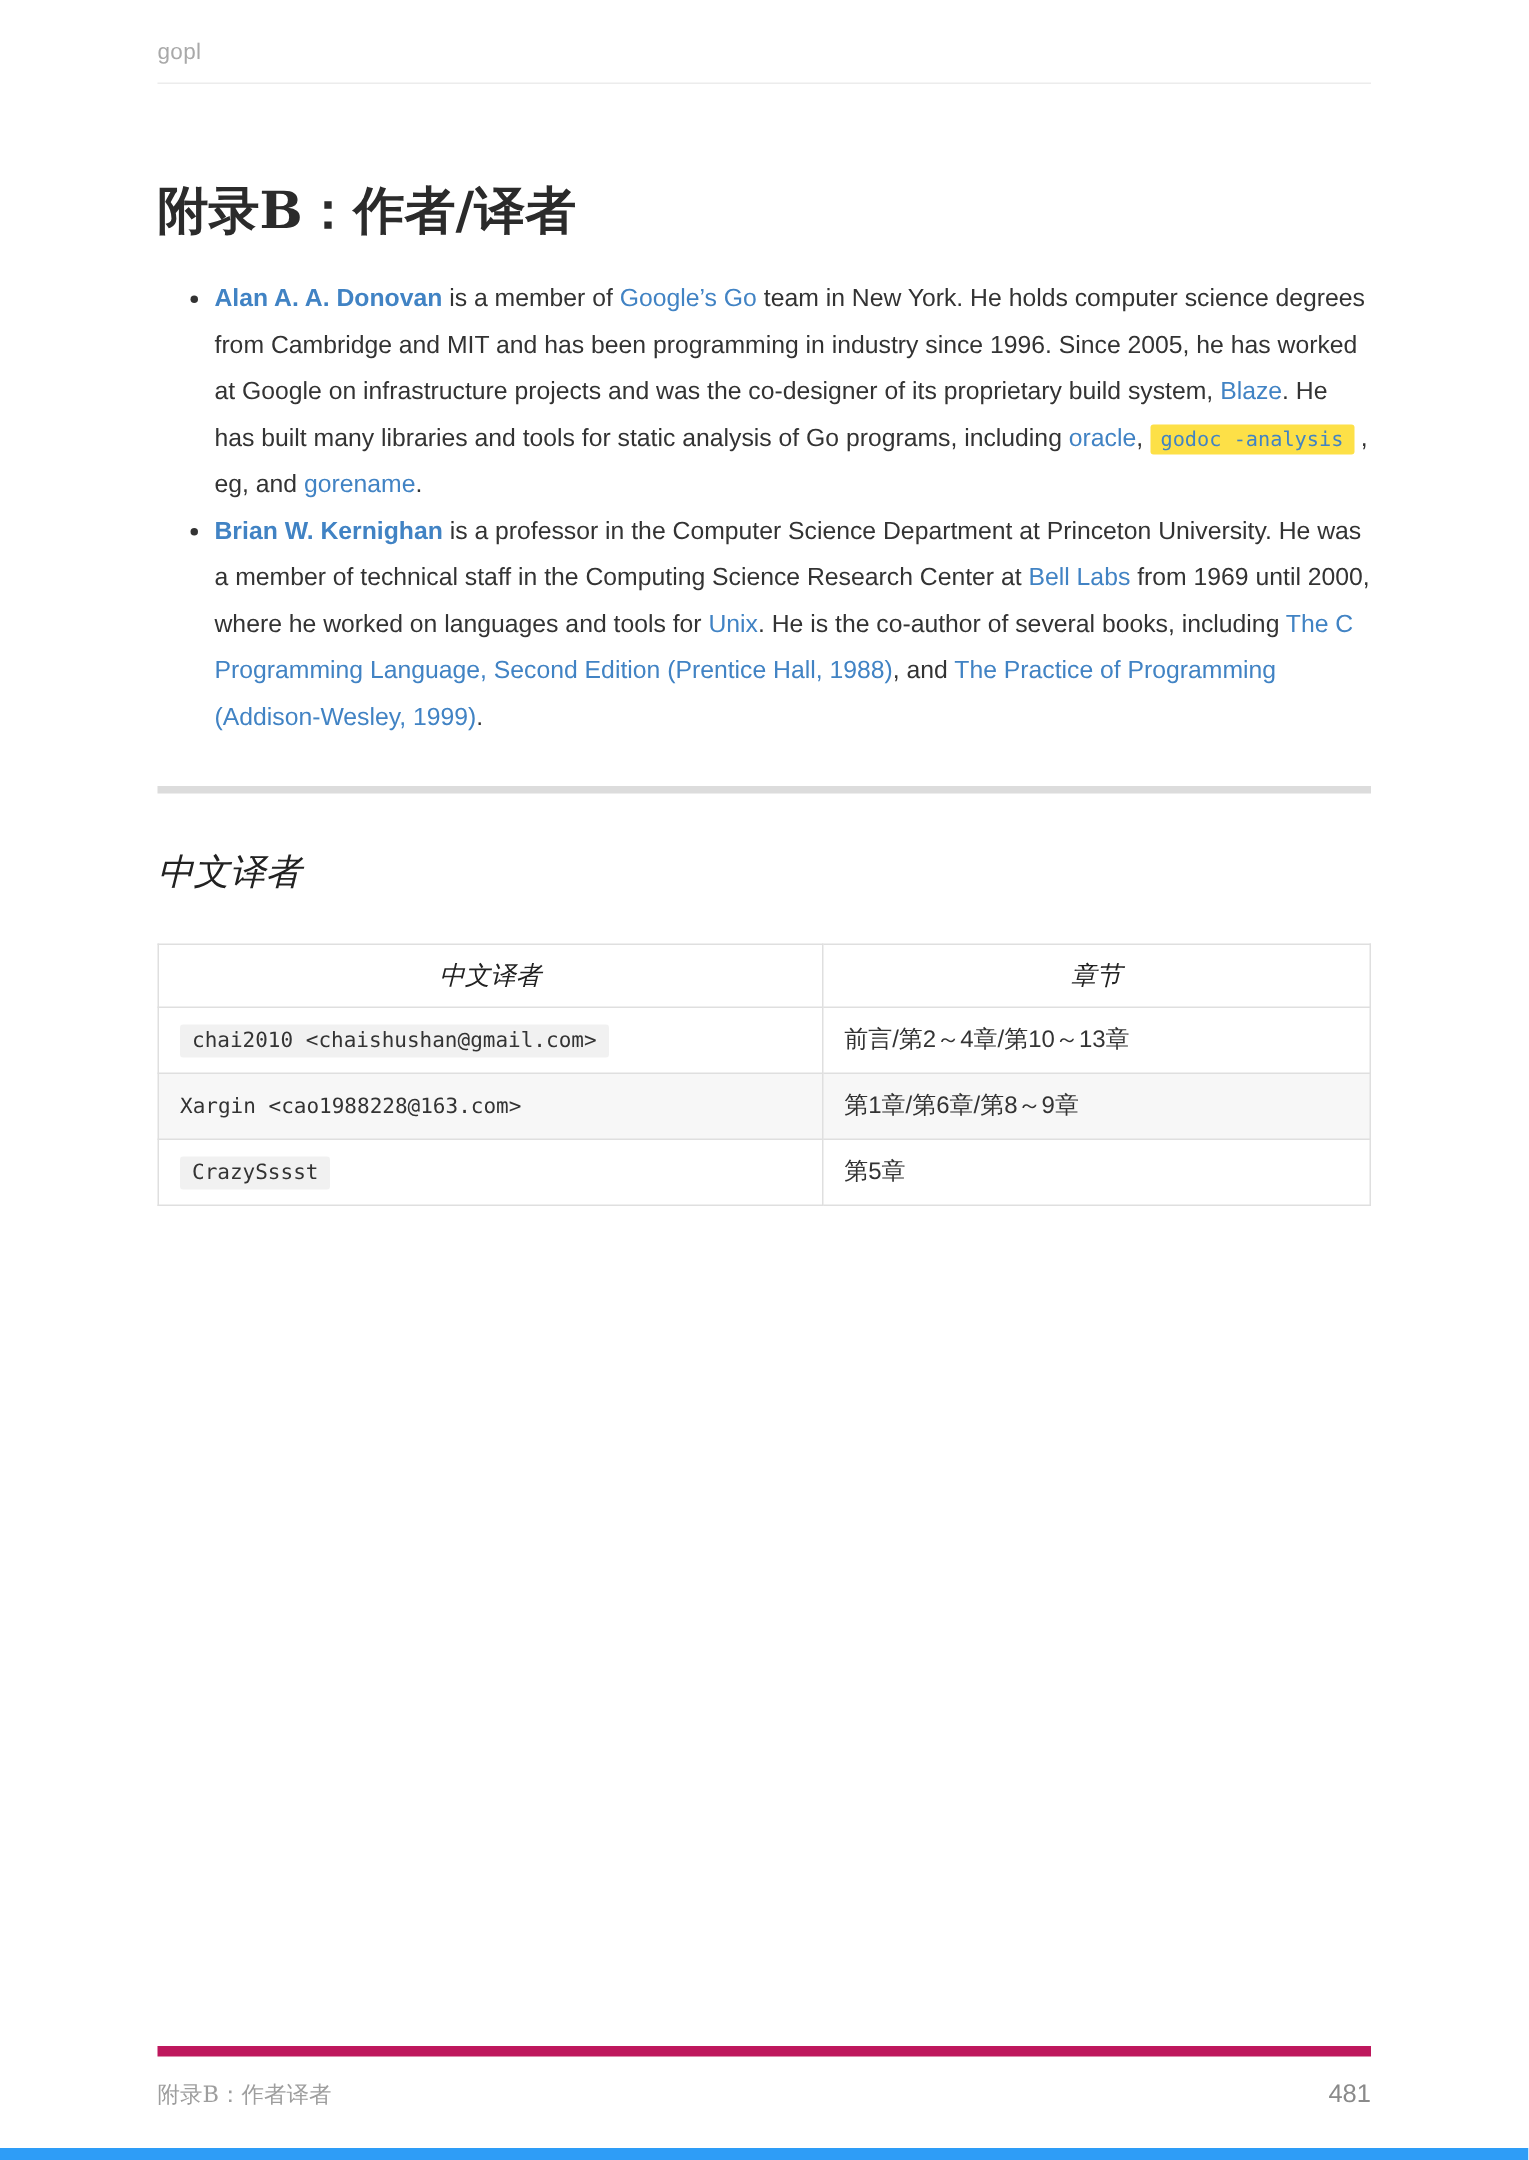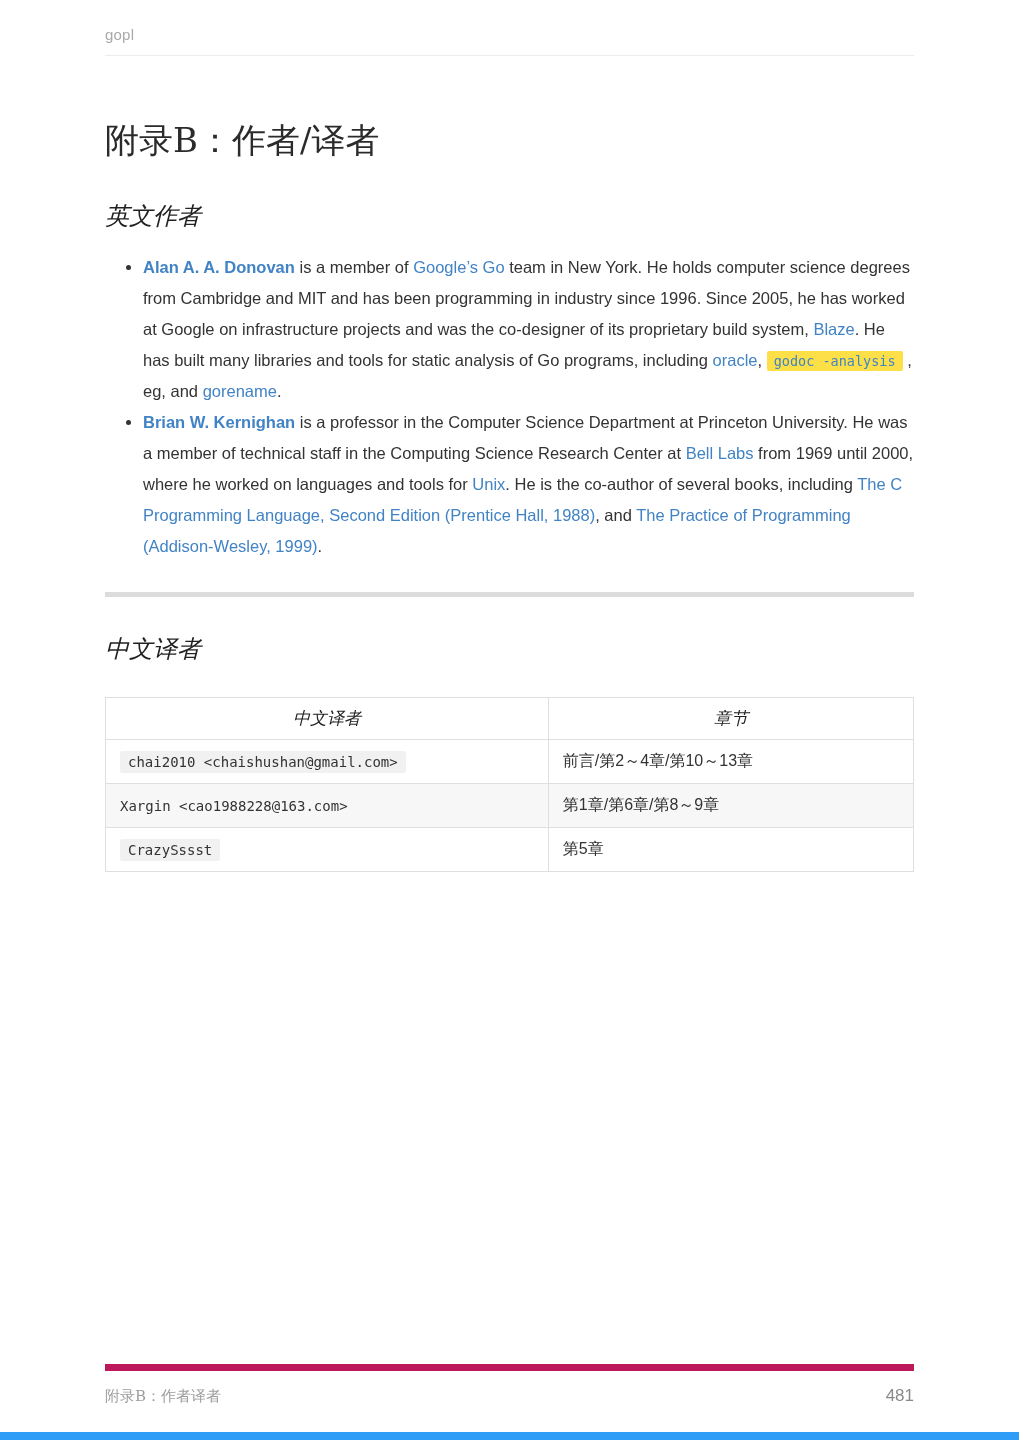--- a/index.html
+++ b/index.html
@@ -11,21 +11,21 @@
   }
   .page { display:flex; flex-direction:column; min-height:1440px; padding-bottom:8px; }
 
   
   .header-wrap { margin:0 105px; padding:26px 0 12px 0; border-bottom:1px solid #ececec; }
   .header-title { color:#a9a9a9; font-size:15px; letter-spacing:0.2px; }
 
   main { padding:0 105px; }
 
   h1.page-title {
-    margin-top:62px; font-size:34px; font-weight:normal; color:#2b2b2b;
+    margin-top:62px; font-size:34px; font-weight:bold; color:#2b2b2b;
     font-family:"DejaVu Serif", "Liberation Serif", serif;
   }
   h2.section-heading {
     margin-top:36px; font-size:24px; font-weight:normal; color:#222;
     font-family:"DejaVu Serif", "Liberation Serif", serif; font-style:italic;
   }
 
   ul.authors { margin-top:20px; padding-left:38px; }
   ul.authors li { font-size:16.5px; line-height:1.88; color:#333; }
 
@@ -74,21 +74,20 @@
 
 <div class="page">
 
   <div class="header-wrap">
     <div class="header-title">gopl</div>
   </div>
 
   <main>
     <h1 class="page-title">附录B：作者/译者</h1>
 
-    <h2 class="section-heading">英文作者</h2>
 
     <ul class="authors">
         <li><a class="link bold">Alan A. A. Donovan</a> is a member of <a class="link">Google’s Go</a> team in New York. He holds computer science degrees from Cambridge and MIT and has been programming in industry since 1996. Since 2005, he has worked at Google on infrastructure projects and was the co-designer of its proprietary build system, <a class="link">Blaze</a>. He has built many libraries and tools for static analysis of Go programs, including <a class="link">oracle</a>, <code class="chip linked">godoc -analysis</code> , eg, and <a class="link">gorename</a>.</li>
         <li><a class="link bold">Brian W. Kernighan</a> is a professor in the Computer Science Department at Princeton University. He was a member of technical staff in the Computing Science Research Center at <a class="link">Bell Labs</a> from 1969 until 2000, where he worked on languages and tools for <a class="link">Unix</a>. He is the co-author of several books, including <a class="link">The C Programming Language, Second Edition (Prentice Hall, 1988)</a>, and <a class="link">The Practice of Programming (Addison-Wesley, 1999)</a>.</li>
       </ul>
 
     <div class="thick-divider"></div>
 
     <h2 class="section-heading">中文译者</h2>
 

